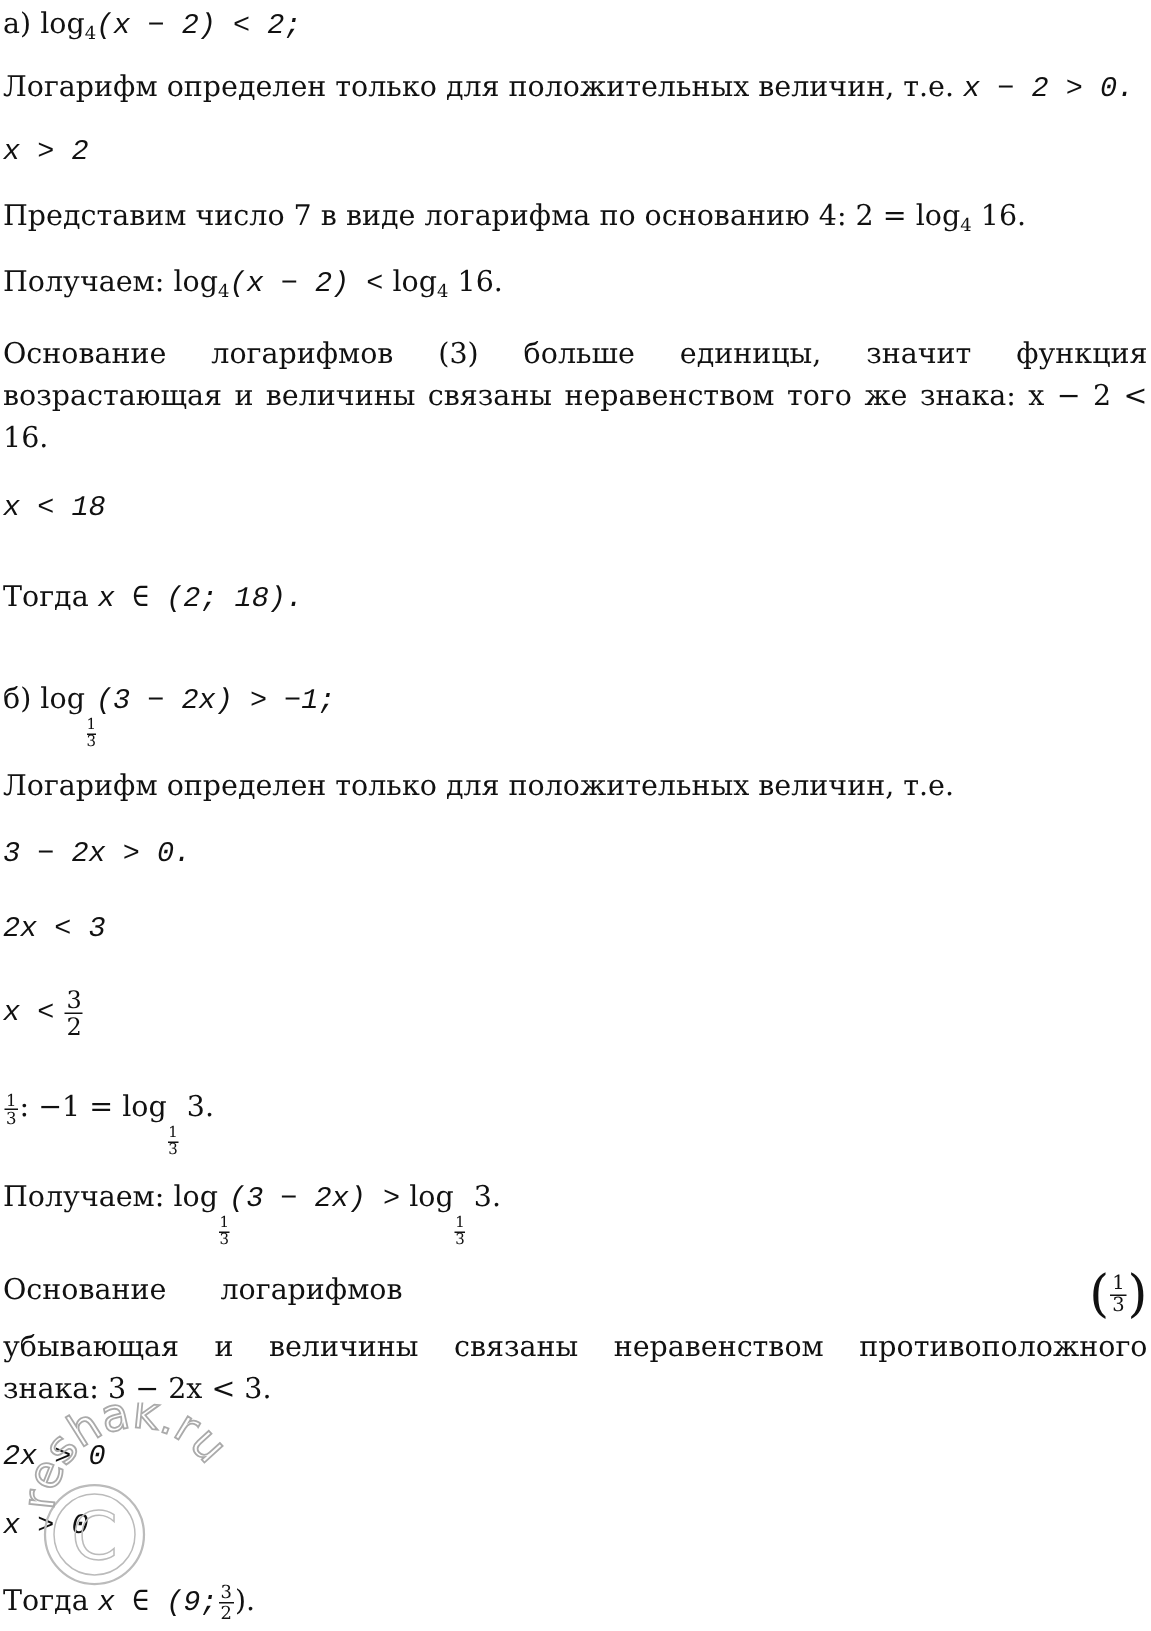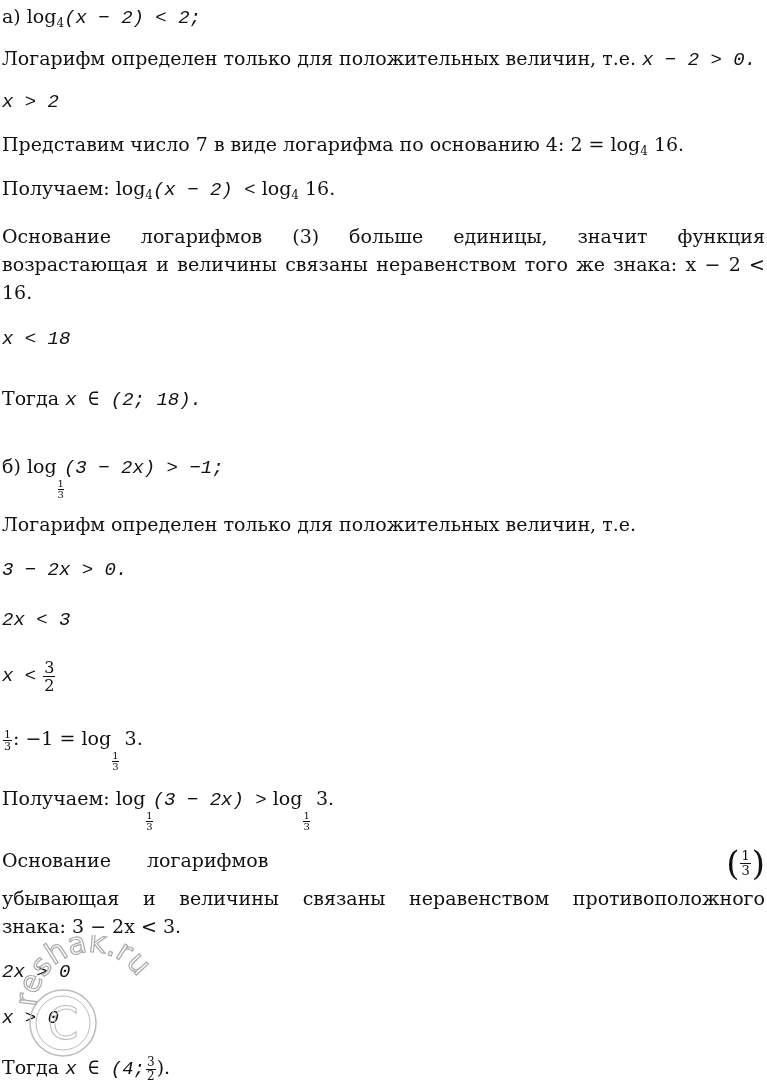--- a/index.html
+++ b/index.html
@@ -134,21 +134,21 @@
 <div class="line" style="top:958px">
   <i class="m">2x &gt; 0</i>
 </div>
 
 <div class="line" style="top:1004px">
   <i class="m">x &gt; 0</i>
 </div>
 
 <div class="line" style="top:1050px; line-height:34px">
   <span>Тогда</span>
-  <i class="m">x ∈ (4;</i><span class="frac" style="font-size:12px;line-height:13px">
+  <i class="m">x ∈ (9;</i><span class="frac" style="font-size:12px;line-height:13px">
       <span class="num">3</span>
       <span>2</span>
     </span><span>).</span>
 </div>
 
 <svg class="watermark" viewBox="0 0 150 150">
   <defs>
       <path id="arc" d="M 18 72 A 55 55 0 0 1 128 72 A 55 55 0 0 1 120 110"></path>
     </defs>
   <circle cx="45" cy="88" r="33" fill="none" stroke="#bbb" stroke-width="1.5"></circle>

